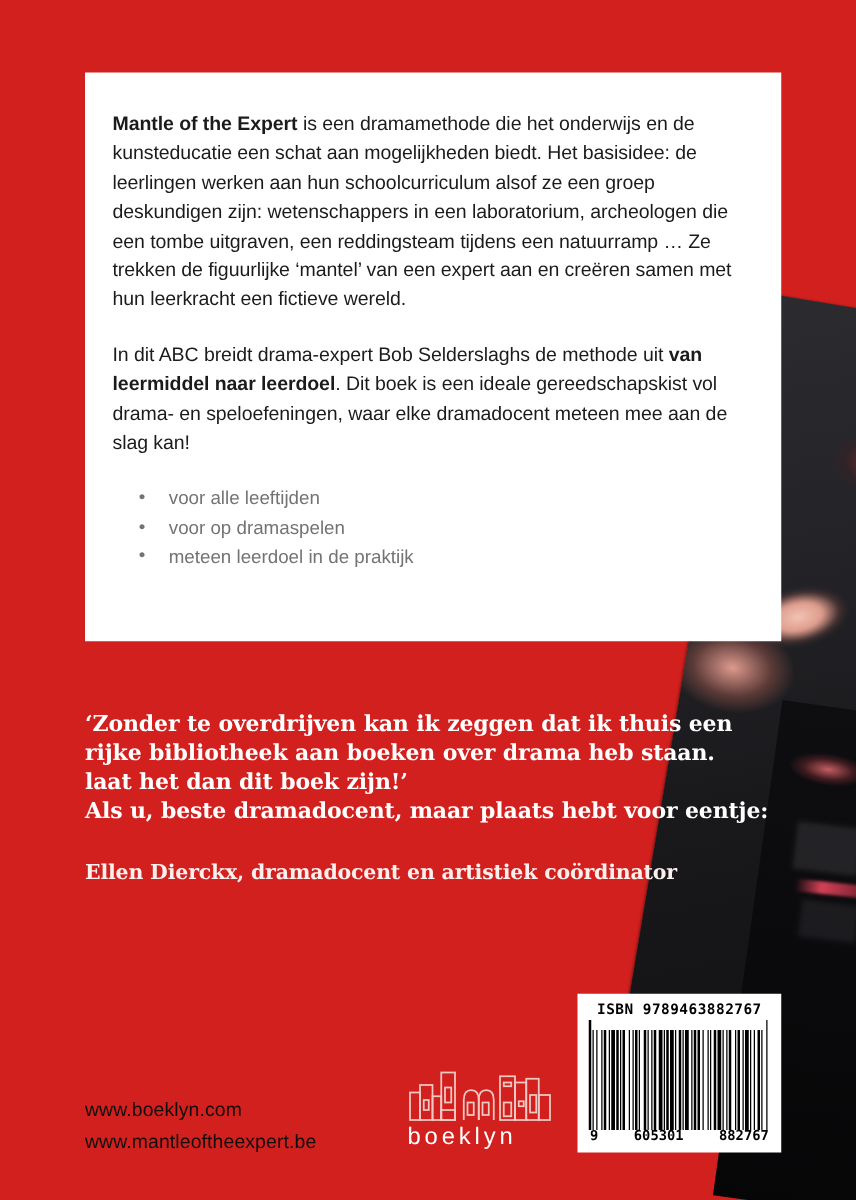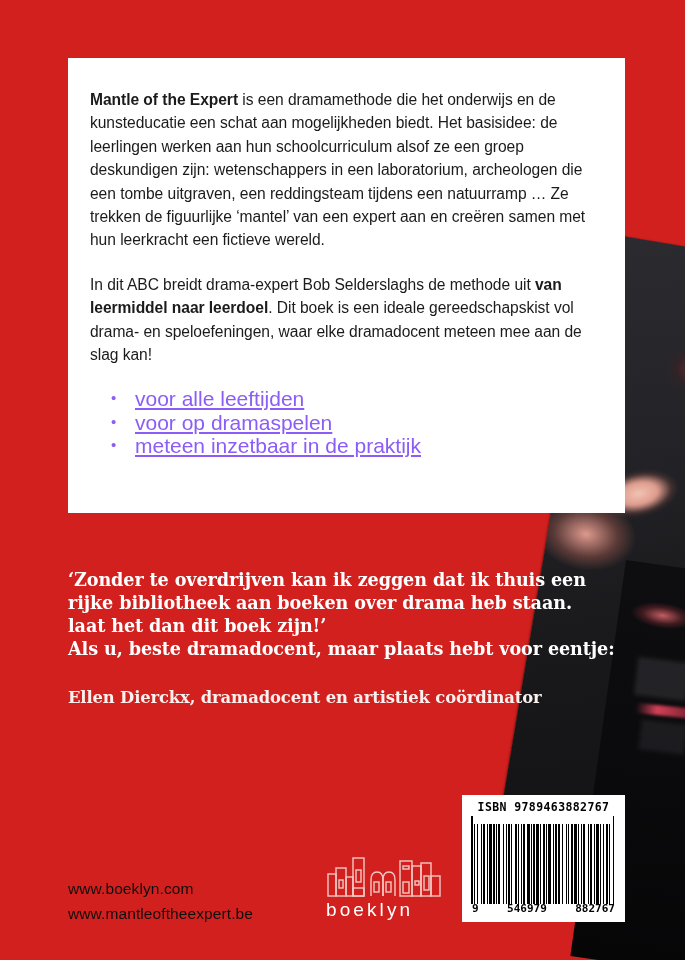--- a/index.html
+++ b/index.html
@@ -105,24 +105,23 @@
     font-size: 15.6px;
     line-height: 23.4px;
     letter-spacing: -0.05px;
     margin: 0 0 21px 0;
   }
   .body-text b { font-weight: 700; }
   .bullets {
     list-style: none;
     margin: 0;
     padding: 0;
-    color: #8b5cf6;
-    font-size: 21px;
+    color: #737373;
+    font-size: 15px;
     line-height: 23.4px;
-    text-decoration: underline;
   }
   .bullets li {
     position: relative;
     padding-left: 45px;
     margin: 0;
   }
   .bullets li::before {
     content: "\2022";
     position: absolute;
     left: 21px;
@@ -247,21 +246,21 @@
     <div class="photo-blur-strip"></div>
     <div class="photo-dim-b"></div>
   </div>
 
   <div class="panel">
     <p class="body-text"><b>Mantle of the Expert</b><span> is een dramamethode die het onderwijs en de kunsteducatie een schat aan mogelijkheden biedt. Het basisidee: de leerlingen werken aan hun schoolcurriculum alsof ze een groep deskundigen zijn: wetenschappers in een laboratorium, archeologen die een tombe uitgraven, een reddingsteam tijdens een natuurramp … Ze trekken de figuurlijke ‘mantel’ van een expert aan en creëren samen met hun leerkracht een fictieve wereld.</span></p>
     <p class="body-text"><span>In dit ABC breidt drama-expert Bob Selderslaghs de methode uit </span><b>van leermiddel naar leerdoel</b><span>. Dit boek is een ideale gereedschapskist vol drama- en speloefeningen, waar elke dramadocent meteen mee aan de slag kan!</span></p>
     <ul class="bullets">
       <li>voor alle leeftijden</li>
       <li>voor op dramaspelen</li>
-      <li>meteen inzetbaar in de praktijk</li>
+      <li>meteen leerdoel in de praktijk</li>
     </ul>
   </div>
 
   <div class="quote">
     <span class="quote-line">‘Zonder te overdrijven kan ik zeggen dat ik thuis een</span>
     <span class="quote-line">rijke bibliotheek aan boeken over drama heb staan.</span>
     <span class="quote-line">laat het dan dit boek zijn!’</span>
     <span class="quote-line">Als u, beste dramadocent, maar plaats hebt voor eentje:</span>
   </div>
 
@@ -392,18 +391,18 @@
         <div class="sp" style="width: 2.1px; height: 80px;"></div>
         <div class="bar" style="width: 2.1px; height: 80px;"></div>
         <div class="sp" style="width: 1.05px; height: 80px;"></div>
         <div class="bar" style="width: 1.05px; height: 80px;"></div>
         <div class="sp" style="width: 3.15px; height: 80px;"></div>
         <div class="bar" style="width: 1.05px; height: 88px;"></div>
         <div class="sp" style="width: 2.1px; height: 88px;"></div>
       </div>
     <div class="isbn-bottom">
       <span>9</span>
-      <span>546979</span>
+      <span>605301</span>
       <span>882767</span>
     </div>
   </div>
 
 </div>
 
 </body></html>

